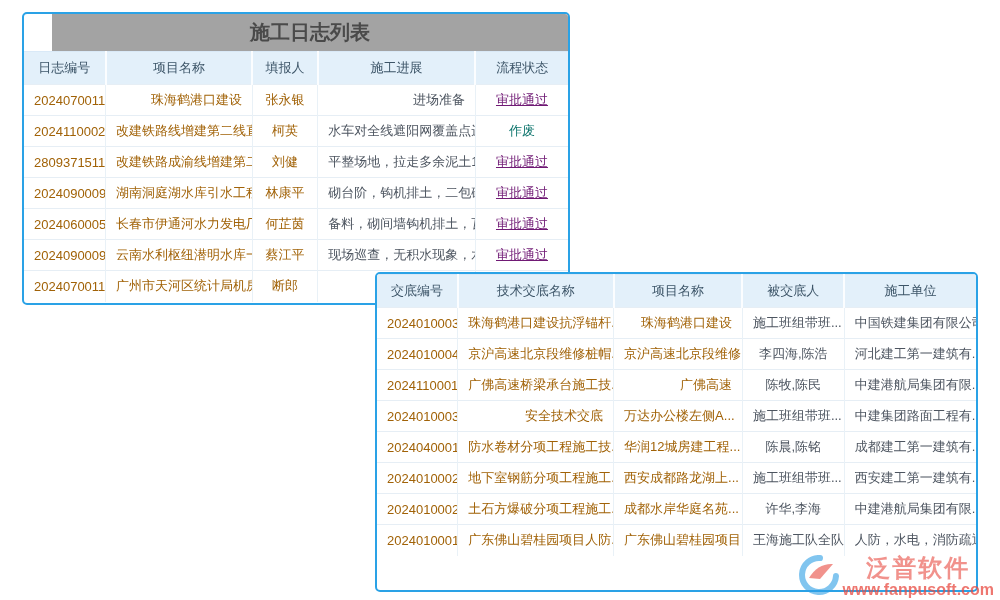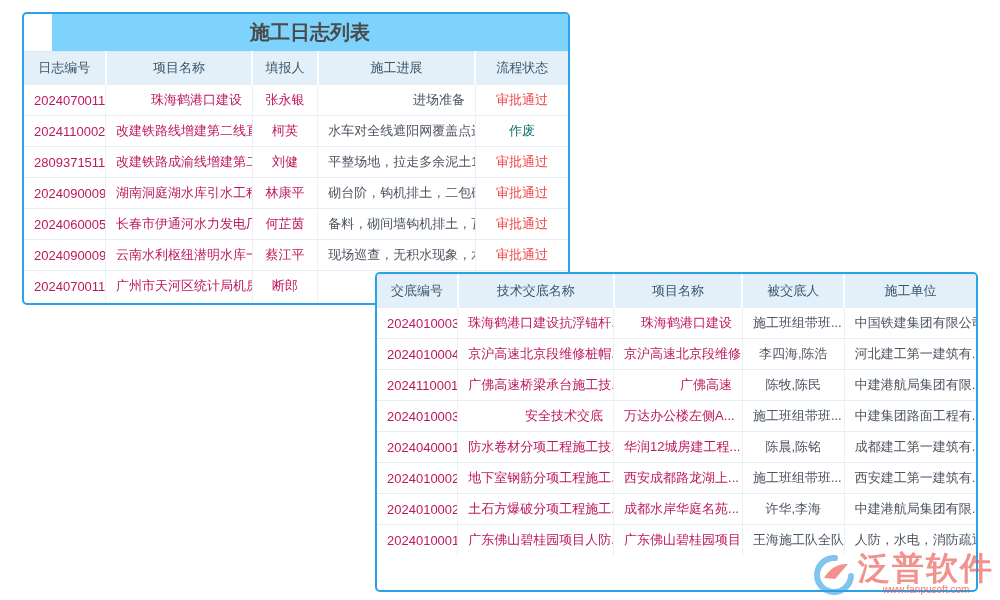--- a/index.html
+++ b/index.html
@@ -19,21 +19,21 @@
   }
   .panel-log { left: 22px; top: 12px; width: 548px; height: 293px; z-index: 1; }
   .panel-disclosure { left: 375px; top: 272px; width: 603px; height: 320px; z-index: 2; }
   .panel-title {
     text-align: center;
     font-weight: bold;
     font-size: 20px;
     color: #4a4a4a;
     height: 37px;
     line-height: 37px;
-    background: #7dd3fc;
+    background: #a3a3a3;
     margin-left: 28px;
   }
   table {
     width: 100%;
     border-collapse: collapse;
     table-layout: fixed;
     font-size: 13px;
   }
   thead th {
     background: #E3F0FA;
@@ -50,45 +50,45 @@
     padding: 0 10px;
     border-top: 1px solid #E6EEF5;
     border-left: 1px solid #E9F1F7;
     color: #4D5560;
     text-align: center;
     white-space: nowrap;
     overflow: hidden;
   }
   .panel-disclosure tbody td { height: 31px; }
   tbody td:first-child { border-left: none; }
-  td.link { color: #be185d; cursor: pointer; }
+  td.link { color: #a16207; cursor: pointer; }
   td.left { text-align: right; }
-  td.status[data-status="approved"] { color: #ef4444; cursor: pointer; }
+  td.status[data-status="approved"] { color: #701a75; text-decoration: underline; cursor: pointer; }
   td.status[data-status="void"] { color: #0f766e; }
   .watermark {
     position: absolute;
     right: 6px;
     bottom: 4px;
     z-index: 5;
     display: flex;
     align-items: center;
     gap: 4px;
     pointer-events: none;
   }
   .wm-text { display: flex; flex-direction: column; align-items: center; }
   .wm-brand {
-    font-size: 32px;
+    font-size: 24px;
     font-weight: bold;
     letter-spacing: 2px;
     color: rgba(232, 74, 64, 0.60);
     line-height: 30px;
   }
   .wm-url {
-    font-size: 10px;
-    font-weight: normal;
+    font-size: 16px;
+    font-weight: bold;
     color: rgba(232, 74, 64, 0.75);
     line-height: 13px;
   }
   .wm-logo { opacity: 0.6; }
 </style>
 </head>
 <body>
 
 <div class="panel panel-log">
   <div class="panel-title">施工日志列表</div>

